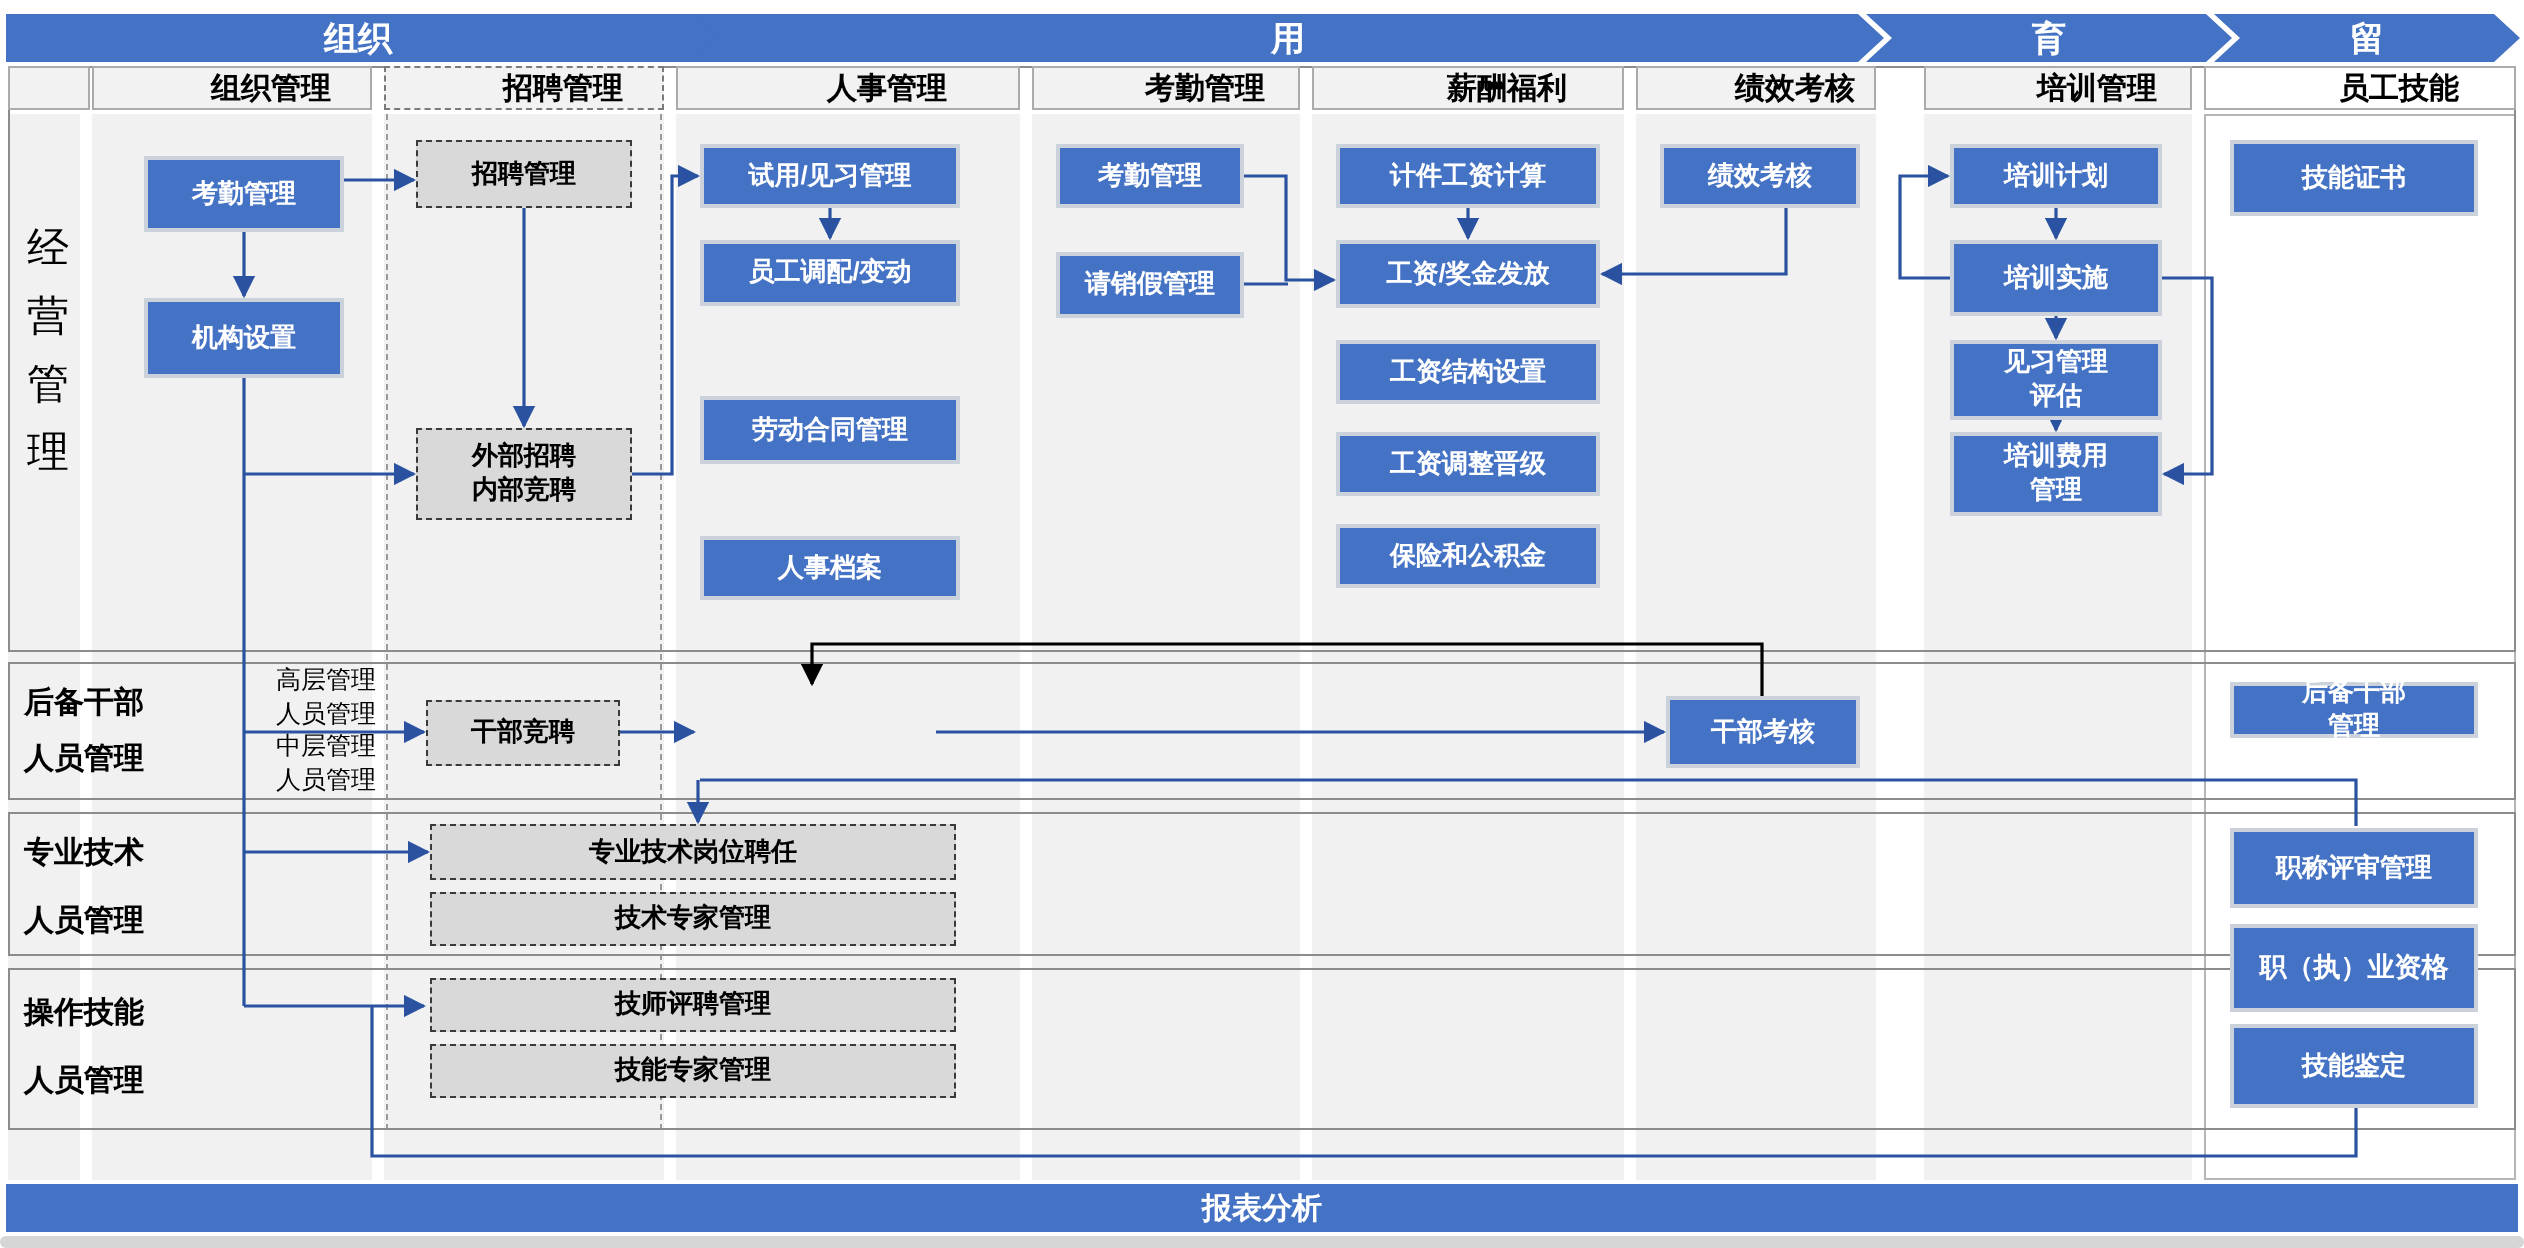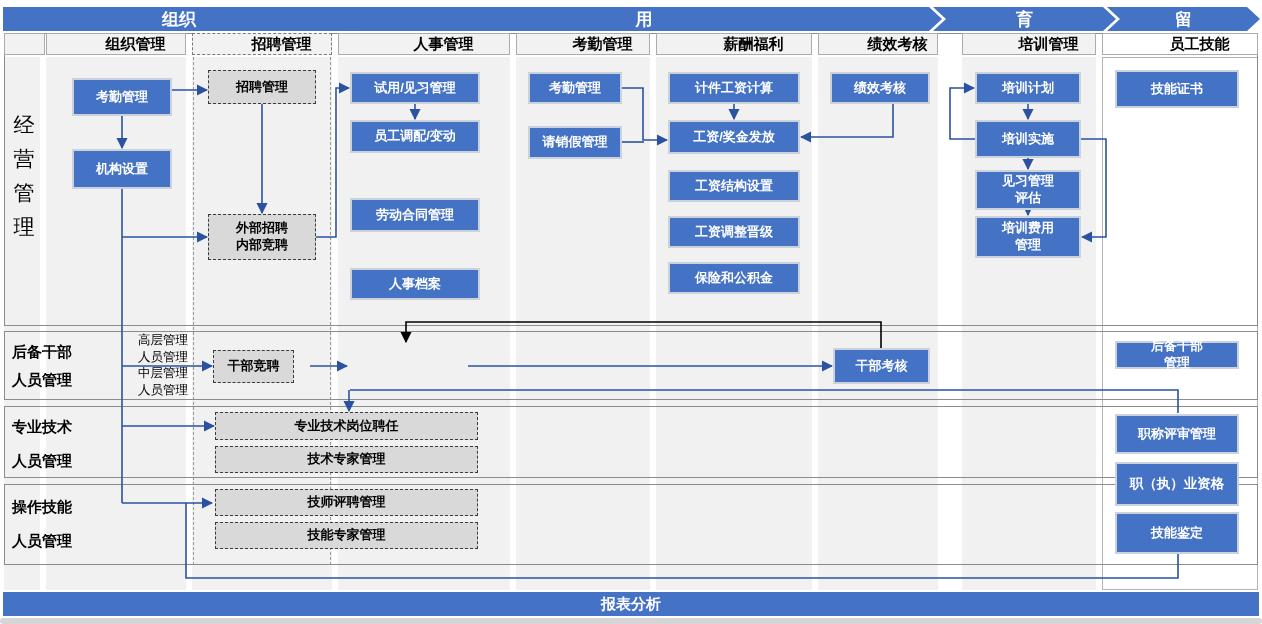--- a/index.html
+++ b/index.html
@@ -142,21 +142,21 @@
   <div class="bb" style="left:668px;top:262px;width:132px;height:32px;">保险和公积金</div>
   <div class="bb" style="left:830px;top:72px;width:100px;height:32px;">绩效考核</div>
   <div class="bb" style="left:975px;top:72px;width:106px;height:32px;">培训计划</div>
   <div class="bb" style="left:975px;top:120px;width:106px;height:38px;">培训实施</div>
   <div class="bb" style="left:975px;top:170px;width:106px;height:40px;">见习管理
 评估</div>
   <div class="bb" style="left:975px;top:216px;width:106px;height:42px;">培训费用
 管理</div>
   <div class="bb" style="left:1115px;top:70px;width:124px;height:38px;">技能证书</div>
 
-  <div class="db" style="left:213px;top:350px;width:81px;height:33px;">干部竞聘</div>
+  <div class="db" style="left:213px;top:350px;width:97px;height:33px;">干部竞聘</div>
   <div class="bb" style="left:833px;top:348px;width:97px;height:36px;">干部考核</div>
   <div class="bb" style="left:1115px;top:341px;width:124px;height:28px;">后备干部
 管理</div>
 
   <div class="db" style="left:215px;top:412px;width:263px;height:28px;">专业技术岗位聘任</div>
   <div class="db" style="left:215px;top:446px;width:263px;height:27px;">技术专家管理</div>
   <div class="bb" style="left:1115px;top:414px;width:124px;height:40px;">职称评审管理</div>
   <div class="bb" style="left:1115px;top:462px;width:124px;height:44px;font-size:13.5px;">职（执）业资格</div>
 
   <div class="db" style="left:215px;top:489px;width:263px;height:27px;">技师评聘管理</div>

